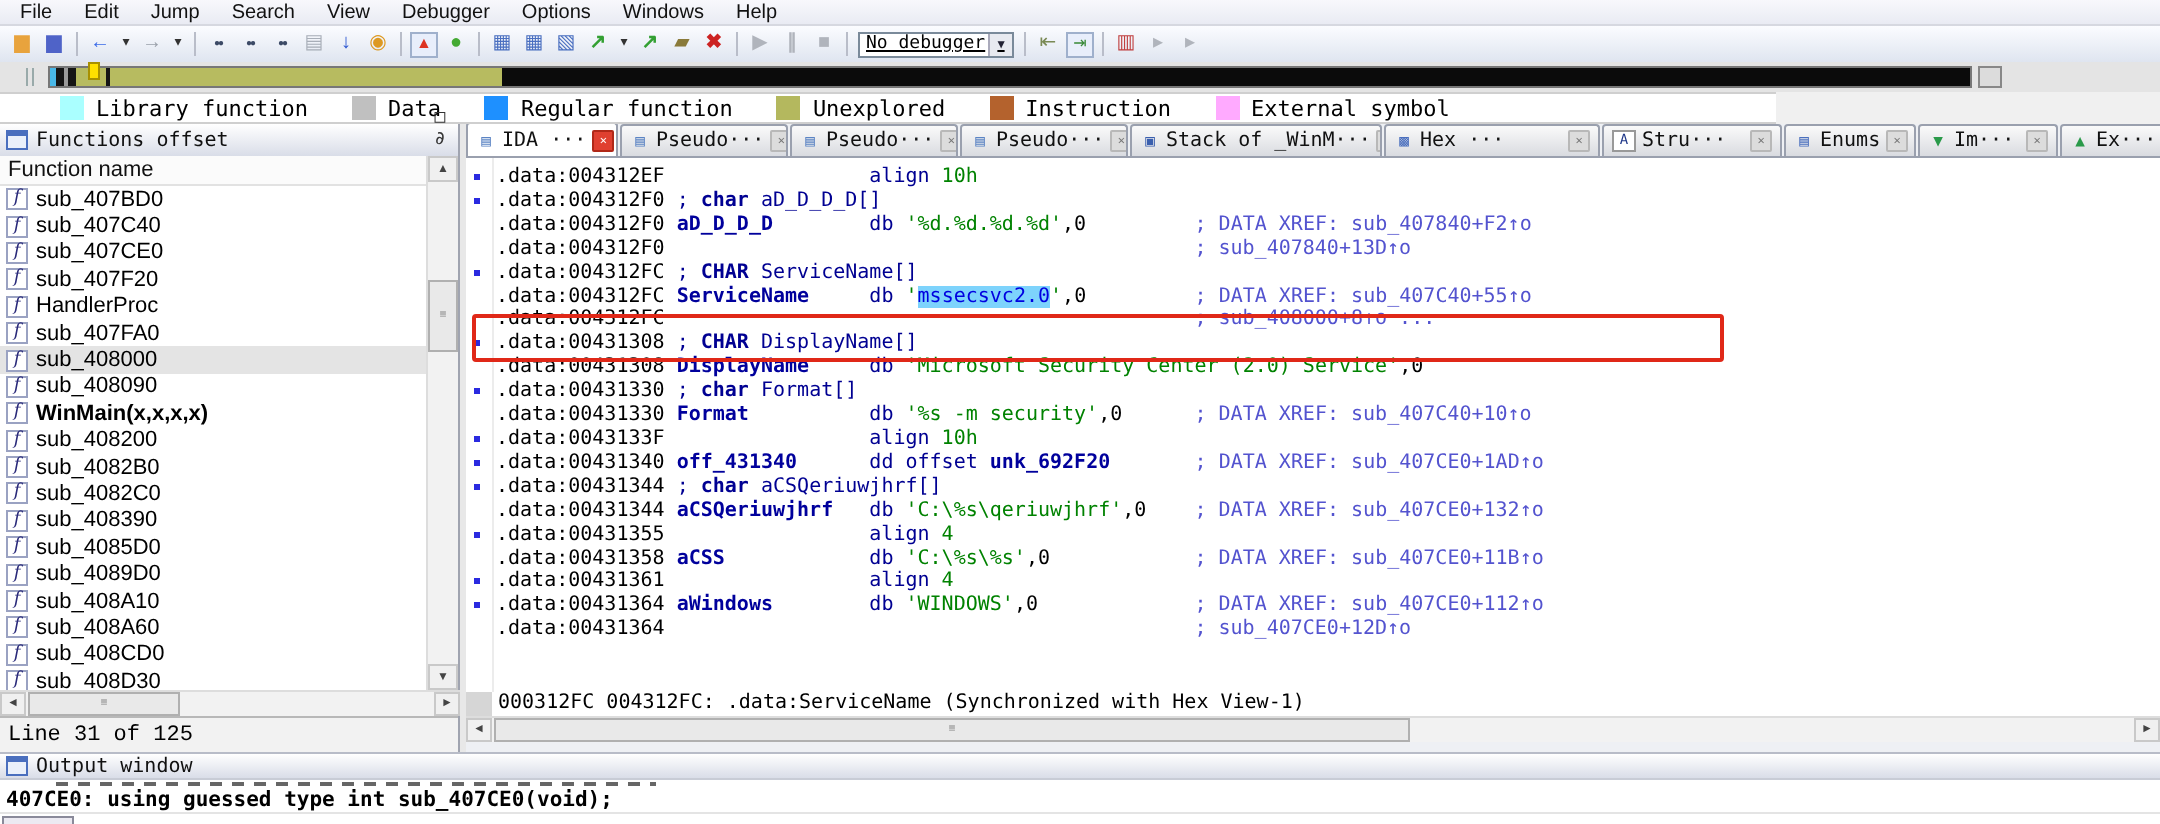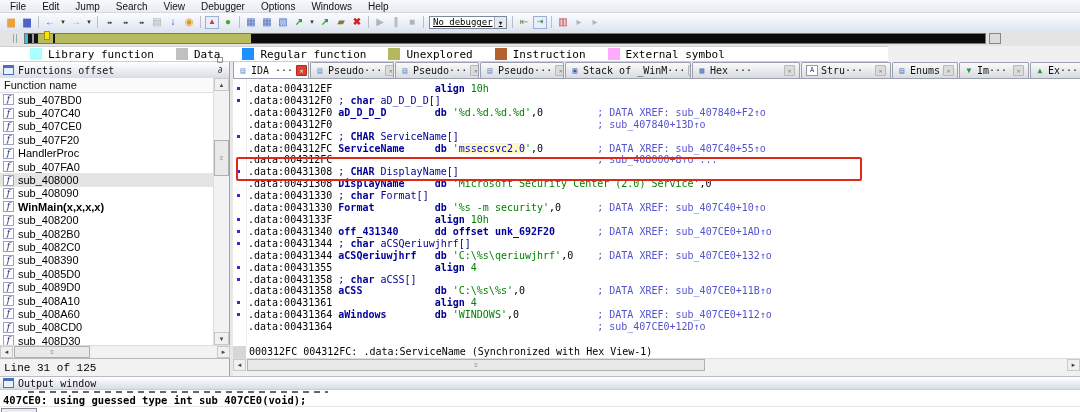--- a/index.html
+++ b/index.html
@@ -98,27 +98,27 @@
   .tab-close.gray{background:#dcdcdc;color:#777;border:1px solid #b8b8b8;}
   #disasm{position:absolute;left:0;top:17px;width:847px;height:267px;background:#fff;overflow:hidden;}
   #asm-gutter{position:absolute;left:0;top:0;width:13px;height:100%;background:#fff;border-right:1px solid #ececec;}
   #asm-lines{position:absolute;left:13px;top:0;right:0;bottom:0;padding:4px 0 0 2px;
     font:10px "DejaVu Sans Mono",monospace;line-height:11.9px;}
   .asm-line{position:relative;white-space:pre;}
   .asm-dot{position:absolute;left:-11px;top:4px;width:3px;height:3px;background:#2a2ae0;}
   .s-addr{color:#000;}
   .s-pln{color:#000;}
   .s-nm{color:#00009c;font-weight:bold;}
-  .s-kw{color:#000092;font-weight:bold;}
+  .s-kw{color:#000092;font-weight:normal;}
   .s-str{color:#008200;}
   .s-num{color:#008200;}
   .s-cmt{color:#000092;}
   .s-cmb{color:#000092;font-weight:bold;}
   .s-xr{color:#5353cf;}
-  .s-hl{background:#fef9c3;color:#0000e0;}
+  .s-hl{background:#7dd3fc;color:#0000e0;}
   #red-box{position:absolute;left:3px;top:78px;width:622px;height:20px;border:2px solid #e02818;
     border-radius:2px;z-index:5;pointer-events:none;}
   #asm-statusline{position:absolute;left:0;top:284px;width:847px;height:12px;background:#fff;
     font:10px "DejaVu Sans Mono",monospace;color:#000;padding-left:16px;box-sizing:border-box;line-height:12px;}
   #asm-statusline::before{content:"";position:absolute;left:0;top:0;width:13px;height:12px;background:#d6d6d6;}
   #asm-hscroll{top:296px;width:847px;}
   #asm-hthumb{left:14px;width:458px;}
   #right-strip{position:absolute;left:0;top:309px;width:847px;height:5px;background:#eef0f4;}
   #splitter{position:absolute;left:230px;top:0;width:3px;height:314px;background:#e8e8e8;}
   
@@ -408,21 +408,20 @@
           <div class="asm-line"><span class="s-addr">.data:004312FC</span><span class="s-pln">                                            </span><span class="s-xr">; sub_408000+8↑o ...</span></div>
           <div class="asm-line"><span class="asm-dot"></span><span class="s-addr">.data:00431308</span><span class="s-pln"> </span><span class="s-cmt">; </span><span class="s-cmb">CHAR</span><span class="s-cmt"> DisplayName[]</span></div>
           <div class="asm-line"><span class="s-addr">.data:00431308</span><span class="s-pln"> </span><span class="s-nm">DisplayName</span><span class="s-pln">     </span><span class="s-kw">db</span><span class="s-pln"> </span><span class="s-str">'Microsoft Security Center (2.0) Service'</span><span class="s-pln">,0</span></div>
           <div class="asm-line"><span class="asm-dot"></span><span class="s-addr">.data:00431330</span><span class="s-pln"> </span><span class="s-cmt">; </span><span class="s-cmb">char</span><span class="s-cmt"> Format[]</span></div>
           <div class="asm-line"><span class="s-addr">.data:00431330</span><span class="s-pln"> </span><span class="s-nm">Format</span><span class="s-pln">          </span><span class="s-kw">db</span><span class="s-pln"> </span><span class="s-str">'%s -m security'</span><span class="s-pln">,0</span><span class="s-pln">      </span><span class="s-xr">; DATA XREF: sub_407C40+10↑o</span></div>
           <div class="asm-line"><span class="asm-dot"></span><span class="s-addr">.data:0043133F</span><span class="s-pln">                 </span><span class="s-kw">align</span><span class="s-pln"> </span><span class="s-num">10h</span></div>
           <div class="asm-line"><span class="asm-dot"></span><span class="s-addr">.data:00431340</span><span class="s-pln"> </span><span class="s-nm">off_431340</span><span class="s-pln">      </span><span class="s-kw">dd</span><span class="s-pln"> </span><span class="s-kw">offset</span><span class="s-pln"> </span><span class="s-nm">unk_692F20</span><span class="s-pln">       </span><span class="s-xr">; DATA XREF: sub_407CE0+1AD↑o</span></div>
           <div class="asm-line"><span class="asm-dot"></span><span class="s-addr">.data:00431344</span><span class="s-pln"> </span><span class="s-cmt">; </span><span class="s-cmb">char</span><span class="s-cmt"> aCSQeriuwjhrf[]</span></div>
           <div class="asm-line"><span class="s-addr">.data:00431344</span><span class="s-pln"> </span><span class="s-nm">aCSQeriuwjhrf</span><span class="s-pln">   </span><span class="s-kw">db</span><span class="s-pln"> </span><span class="s-str">'C:\%s\qeriuwjhrf'</span><span class="s-pln">,0</span><span class="s-pln">    </span><span class="s-xr">; DATA XREF: sub_407CE0+132↑o</span></div>
           <div class="asm-line"><span class="asm-dot"></span><span class="s-addr">.data:00431355</span><span class="s-pln">                 </span><span class="s-kw">align</span><span class="s-pln"> </span><span class="s-num">4</span></div>
-          <div class="asm-line"><span class="asm-dot"></span><span class="s-addr">.data:00431358</span><span class="s-pln"> </span><span class="s-cmt">; </span><span class="s-cmb">char</span><span class="s-cmt"> aCSS[]</span></div>
           <div class="asm-line"><span class="s-addr">.data:00431358</span><span class="s-pln"> </span><span class="s-nm">aCSS</span><span class="s-pln">            </span><span class="s-kw">db</span><span class="s-pln"> </span><span class="s-str">'C:\%s\%s'</span><span class="s-pln">,0</span><span class="s-pln">            </span><span class="s-xr">; DATA XREF: sub_407CE0+11B↑o</span></div>
           <div class="asm-line"><span class="asm-dot"></span><span class="s-addr">.data:00431361</span><span class="s-pln">                 </span><span class="s-kw">align</span><span class="s-pln"> </span><span class="s-num">4</span></div>
           <div class="asm-line"><span class="asm-dot"></span><span class="s-addr">.data:00431364</span><span class="s-pln"> </span><span class="s-nm">aWindows</span><span class="s-pln">        </span><span class="s-kw">db</span><span class="s-pln"> </span><span class="s-str">'WINDOWS'</span><span class="s-pln">,0</span><span class="s-pln">             </span><span class="s-xr">; DATA XREF: sub_407CE0+112↑o</span></div>
           <div class="asm-line"><span class="s-addr">.data:00431364</span><span class="s-pln">                                            </span><span class="s-xr">; sub_407CE0+12D↑o</span></div>
         </div>
       <div id="red-box" style="border-color: rgb(224, 40, 24);"></div>
     </div>
     <div id="asm-statusline">000312FC 004312FC: .data:ServiceName (Synchronized with Hex View-1)</div>
     <div class="hscroll" id="asm-hscroll">
       <div class="h-left">◄</div>

